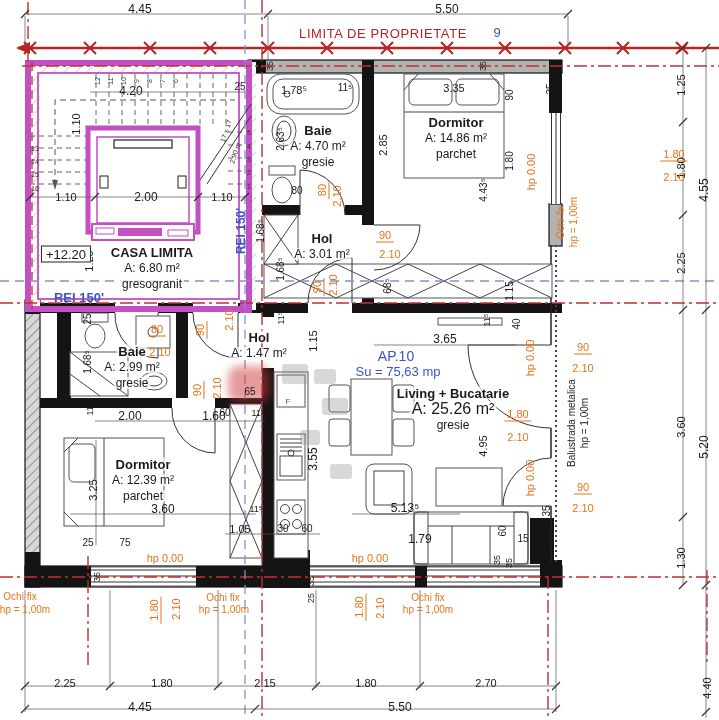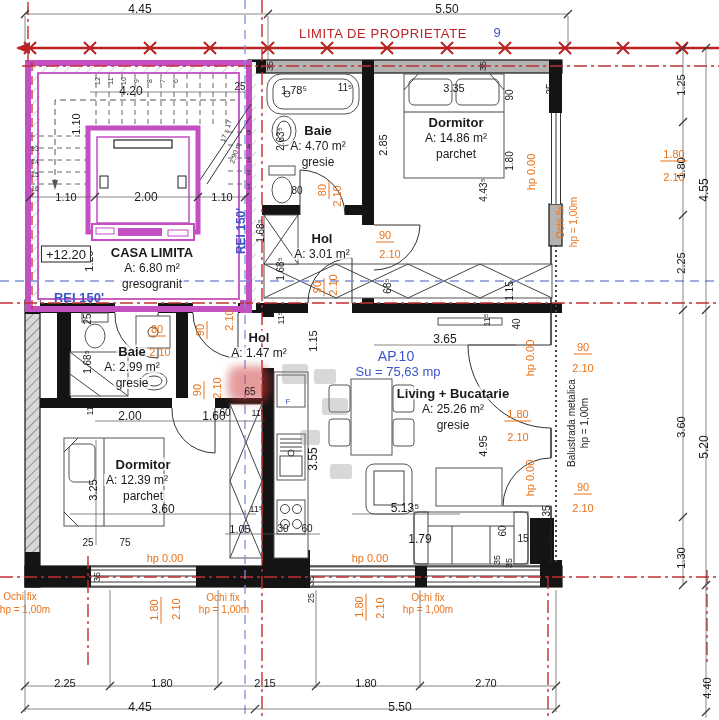--- a/index.html
+++ b/index.html
@@ -510,19 +510,19 @@
       <span class="lab lroom" style="left: 456px; top: 138px; font-size: 12px; transform: translate(-50%, -50%);">A: 14.86 m²</span>
       <span class="lab lroom" style="left: 456px; top: 154px; font-size: 12px; transform: translate(-50%, -50%);">parchet</span>
       <span class="lab lroom bold" style="left: 322px; top: 238px; font-size: 13px; transform: translate(-50%, -50%);">Hol</span>
       <span class="lab lroom" style="left: 322px; top: 254px; font-size: 12px; transform: translate(-50%, -50%);">A: 3.01 m²</span>
       <span class="lab lroom bold" style="left: 259px; top: 337px; font-size: 13px; transform: translate(-50%, -50%);">Hol</span>
       <span class="lab lroom" style="left: 259px; top: 353px; font-size: 12px; transform: translate(-50%, -50%);">A: 1.47 m²</span>
       <span class="lab lroom bold" style="left: 132px; top: 351px; font-size: 13px; transform: translate(-50%, -50%);">Baie</span>
       <span class="lab lroom" style="left: 132px; top: 367px; font-size: 12px; transform: translate(-50%, -50%);">A: 2.99 m²</span>
       <span class="lab lroom" style="left: 132px; top: 383px; font-size: 12px; transform: translate(-50%, -50%);">gresie</span>
       <span class="lab lroom bold" style="left: 143px; top: 464px; font-size: 13px; transform: translate(-50%, -50%);">Dormitor</span>
-      <span class="lab lroom" style="left: 137px; top: 480px; font-size: 12px; transform: translate(-50%, -50%);">A: 12.39 m²</span>
+      <span class="lab lroom" style="left: 143px; top: 480px; font-size: 12px; transform: translate(-50%, -50%);">A: 12.39 m²</span>
       <span class="lab lroom" style="left: 143px; top: 496px; font-size: 12px; transform: translate(-50%, -50%);">parchet</span>
       <span class="lab lroom bold" style="left: 453px; top: 393px; font-size: 13px; transform: translate(-50%, -50%);">Living + Bucatarie</span>
-      <span class="lab lroom" style="left: 453px; top: 409px; font-size: 12px; transform: translate(-50%, -50%);">A: 25.26 m²</span>
+      <span class="lab lroom" style="left: 453px; top: 409px; font-size: 16px; transform: translate(-50%, -50%);">A: 25.26 m²</span>
       <span class="lab lroom" style="left: 453px; top: 425px; font-size: 12px; transform: translate(-50%, -50%);">gresie</span>
     </div>
 </div>
 
 </body></html>

